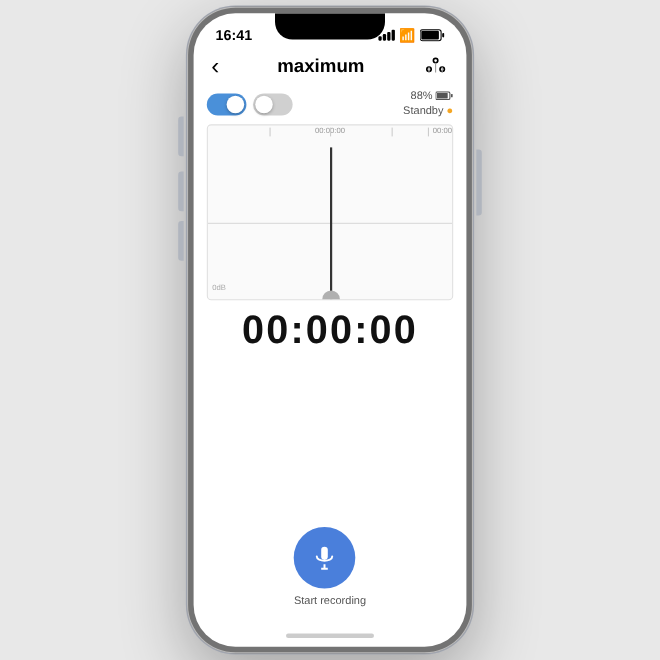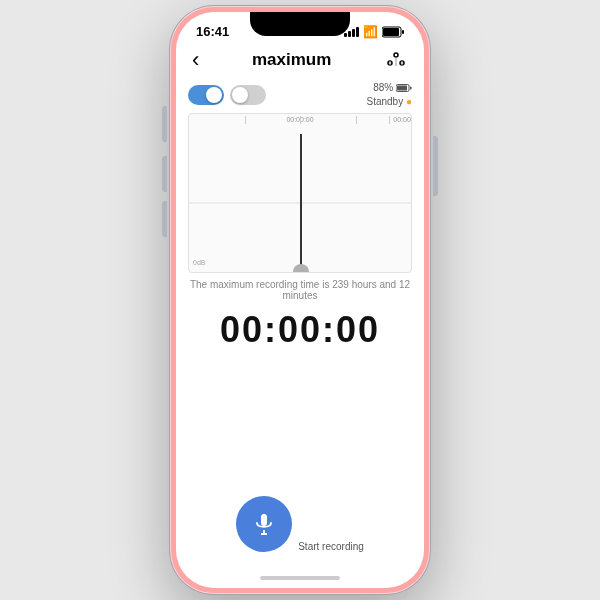--- a/index.html
+++ b/index.html
@@ -9,21 +9,21 @@
       justify-content: center;
       align-items: center;
       width: 600px;
       height: 600px;
       font-family: -apple-system, BlinkMacSystemFont, 'Helvetica Neue', Arial, sans-serif;
     }
 
     .phone-outer {
       width: 260px;
       height: 588px;
-      background: #fca5a5;
+      background: #737373;
       border-radius: 44px;
       padding: 6px;
       box-shadow: 0 0 0 1px #a0a5b0, 0 20px 60px rgba(0,0,0,0.3), inset 0 0 0 1px rgba(255,255,255,0.5);
       position: relative;
     }
 
     .phone-inner {
       width: 100%;
       height: 100%;
       background: #ffffff;
@@ -262,22 +262,22 @@
     .action-buttons {
       display: flex;
       justify-content: center;
       align-items: flex-end;
       gap: 40px;
       padding-bottom: 16px;
     }
 
     .btn-record {
       display: flex;
-      flex-direction: row;
-      align-items: flex-end;
+      flex-direction: column;
+      align-items: flex-start;
       gap: 6px;
     }
 
     .btn-circle {
       width: 56px;
       height: 56px;
       border-radius: 50%;
       display: flex;
       align-items: center;
       justify-content: center;
@@ -410,21 +410,20 @@
           </svg>
         </div>
 
         <span class="waveform-label">0dB</span>
 
         <div class="playhead">
           <div class="playhead-circle"></div>
         </div>
       </div>
 
-      <div class="max-time-text">The maximum recording time is 239 hours and 12 minutes</div>
 
       <div class="timer-display">00:00:00</div>
 
       <div style="flex:1;"></div>
 
       <div class="action-buttons">
         <div class="btn-record">
           <div class="btn-circle blue">
 
             <svg width="24" height="24" viewBox="0 0 24 24">

